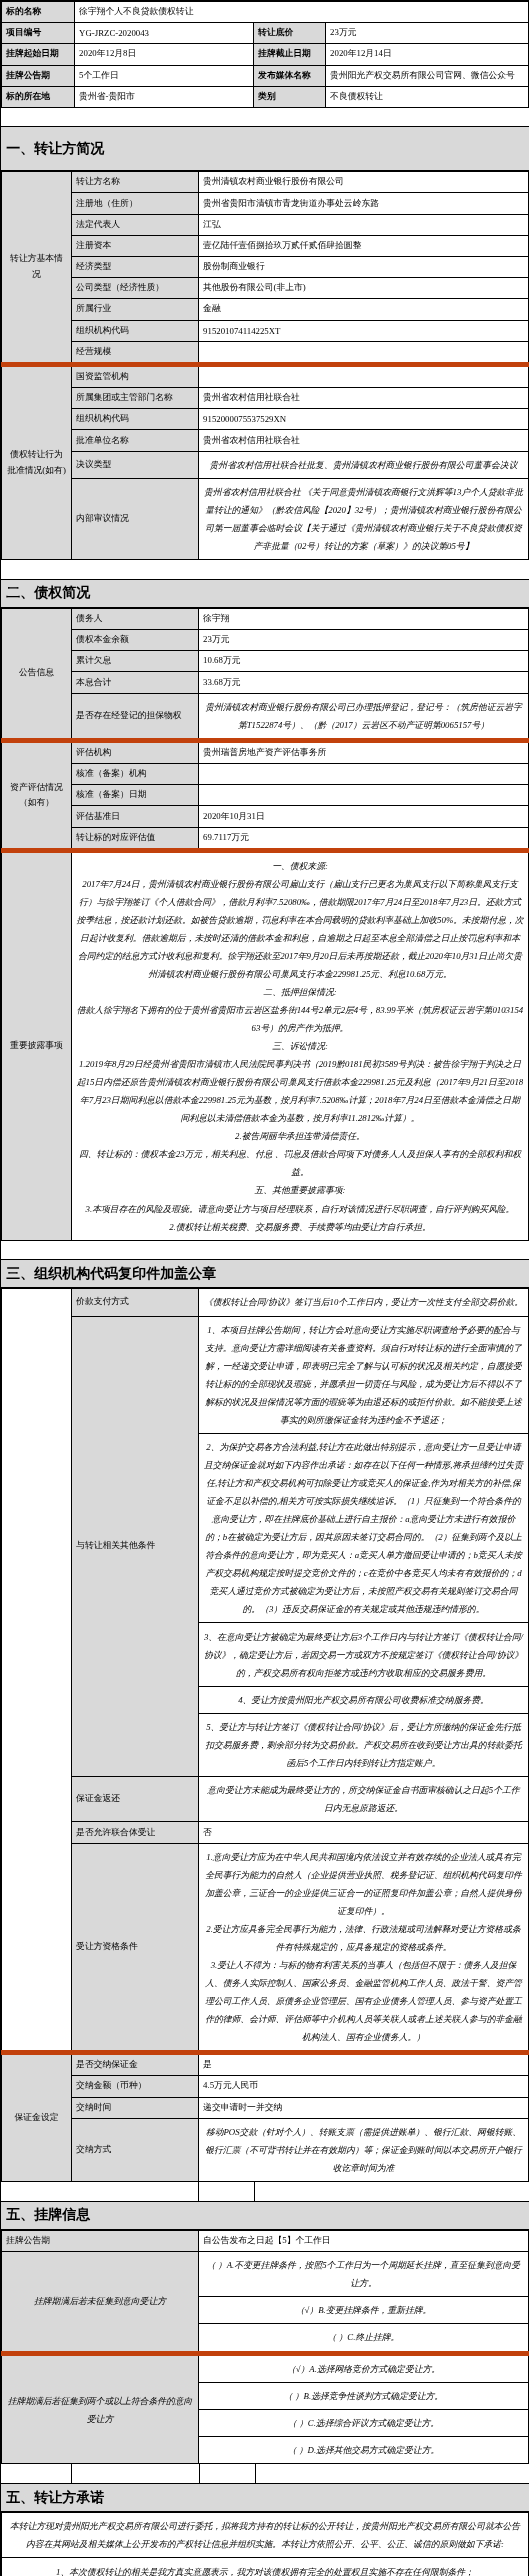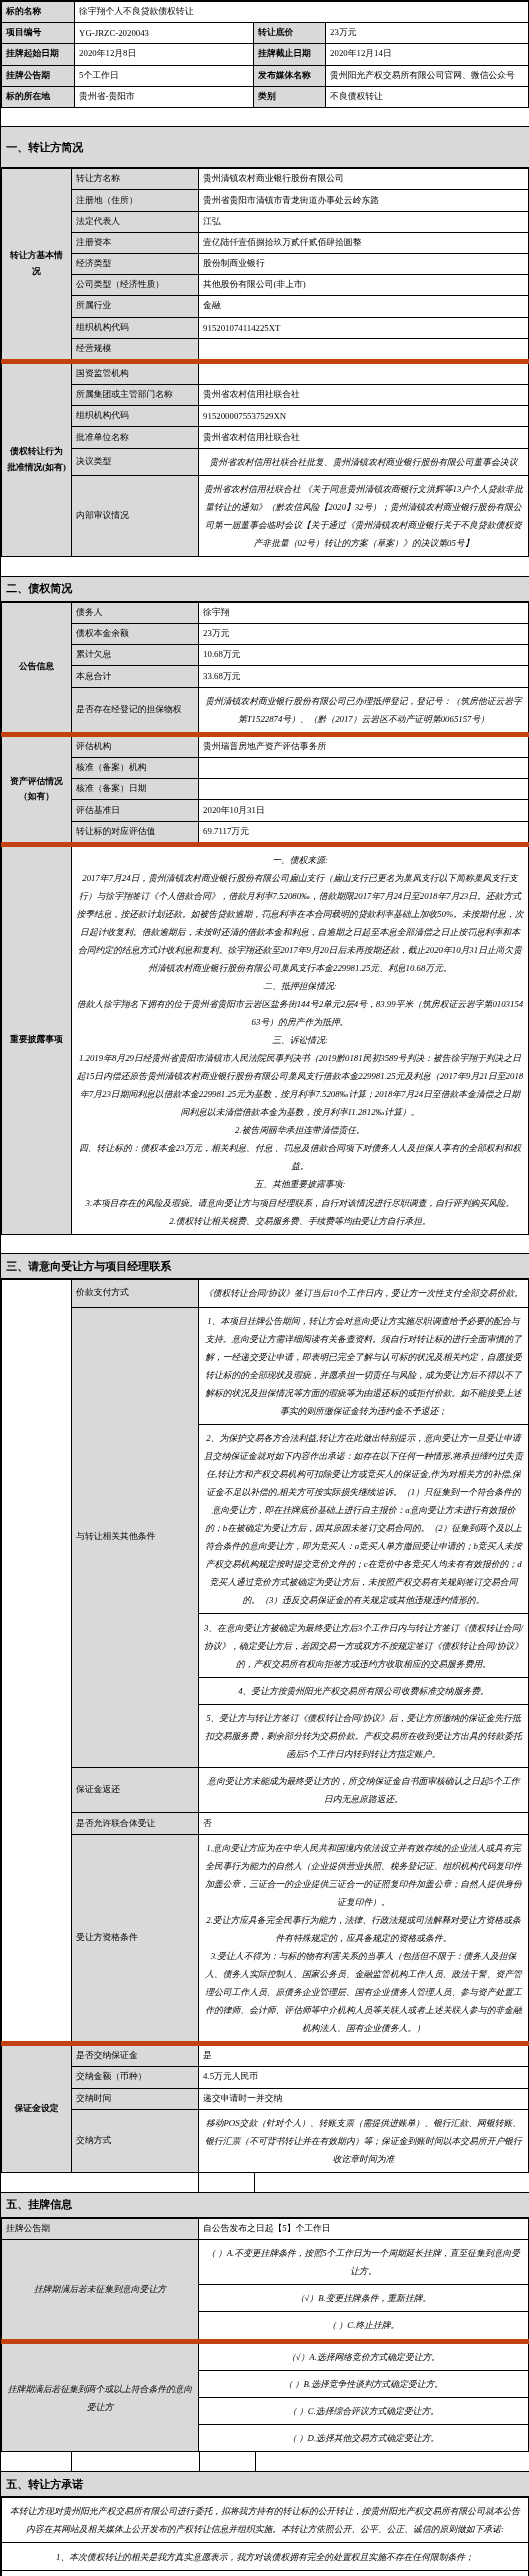--- a/index.html
+++ b/index.html
@@ -1,26 +1,26 @@
 <!DOCTYPE html>
 <html style="font-size:8.2px"><head>
 <meta charset="utf-8">
 <style>
   html,body{margin:0;padding:0;background:#fff;color:#000;}
   body{width:530px;font-family:"Liberation Serif","DejaVu Serif",serif;}
   .doc{width:530px;box-sizing:border-box;border:1px solid #000;background:#fff;}
   table.t{width:100%;border-collapse:collapse;table-layout:fixed;}
   table.t td{border:0.5px solid #000;padding:4.1px 4.1px;font-size:8.8px;vertical-align:middle;word-break:break-all;background:#fff;}
   .lb{background:#d9d9d9 !important;margin-left:30px;}
-  .gh{background:#d9d9d9 !important;font-weight:bold;text-align:center;font-size:9.3px;line-height:1.8;}
+  .gh{background:#d9d9d9 !important;font-weight:normal;text-align:center;font-size:9.3px;line-height:1.8;}
   .bold{font-weight:bold;}
   .c{text-align:left;}
   .txt{line-height:2.05;text-align:center;font-style:italic;}
   .txt div{min-height:1em;}
-  .bar{background:#d9d9d9;border-top:0.5px solid #000;border-bottom:0.5px solid #000;font-weight:bold;font-size:11px;padding:4.6px 5.2px;}
+  .bar{background:#d9d9d9;border-top:0.5px solid #000;border-bottom:0.5px solid #000;font-weight:bold;font-size:14px;padding:4.6px 5.2px;}
   .bar1{padding:12.4px 5.2px;}
   .spacer{height:18.5px;background:#fff;box-sizing:border-box;}
   .spacer.cols{display:flex;}
   .spacer.cols span{display:block;height:100%;border-right:0.5px solid #000;}
   tr.thick td{border-top:5px solid #c2410c;}
 </style>
 </head>
 <body>
 
 <div class="doc">
@@ -207,21 +207,21 @@
         <div>五、其他重要披露事项:</div>
         <div>3.本项目存在的风险及瑕疵。请意向受让方与项目经理联系，自行对该情况进行尽职调查，自行评判购买风险。</div>
         <div>2.债权转让相关税费、交易服务费、手续费等均由受让方自行承担。</div>
       </td>
     </tr>
   </tbody>
     </table>
 
   <div class="spacer"></div>
 
-  <div class="bar">三、请意向受让方与项目经理联系</div>
+  <div class="bar">三、组织机构代码复印件加盖公章</div>
 
   <table class="t">
     <colgroup>
         <col style="width:70px">
         <col style="width:127px">
         <col>
       </colgroup>
     <tbody>
         <tr>
       <td rowspan="9"></td>

